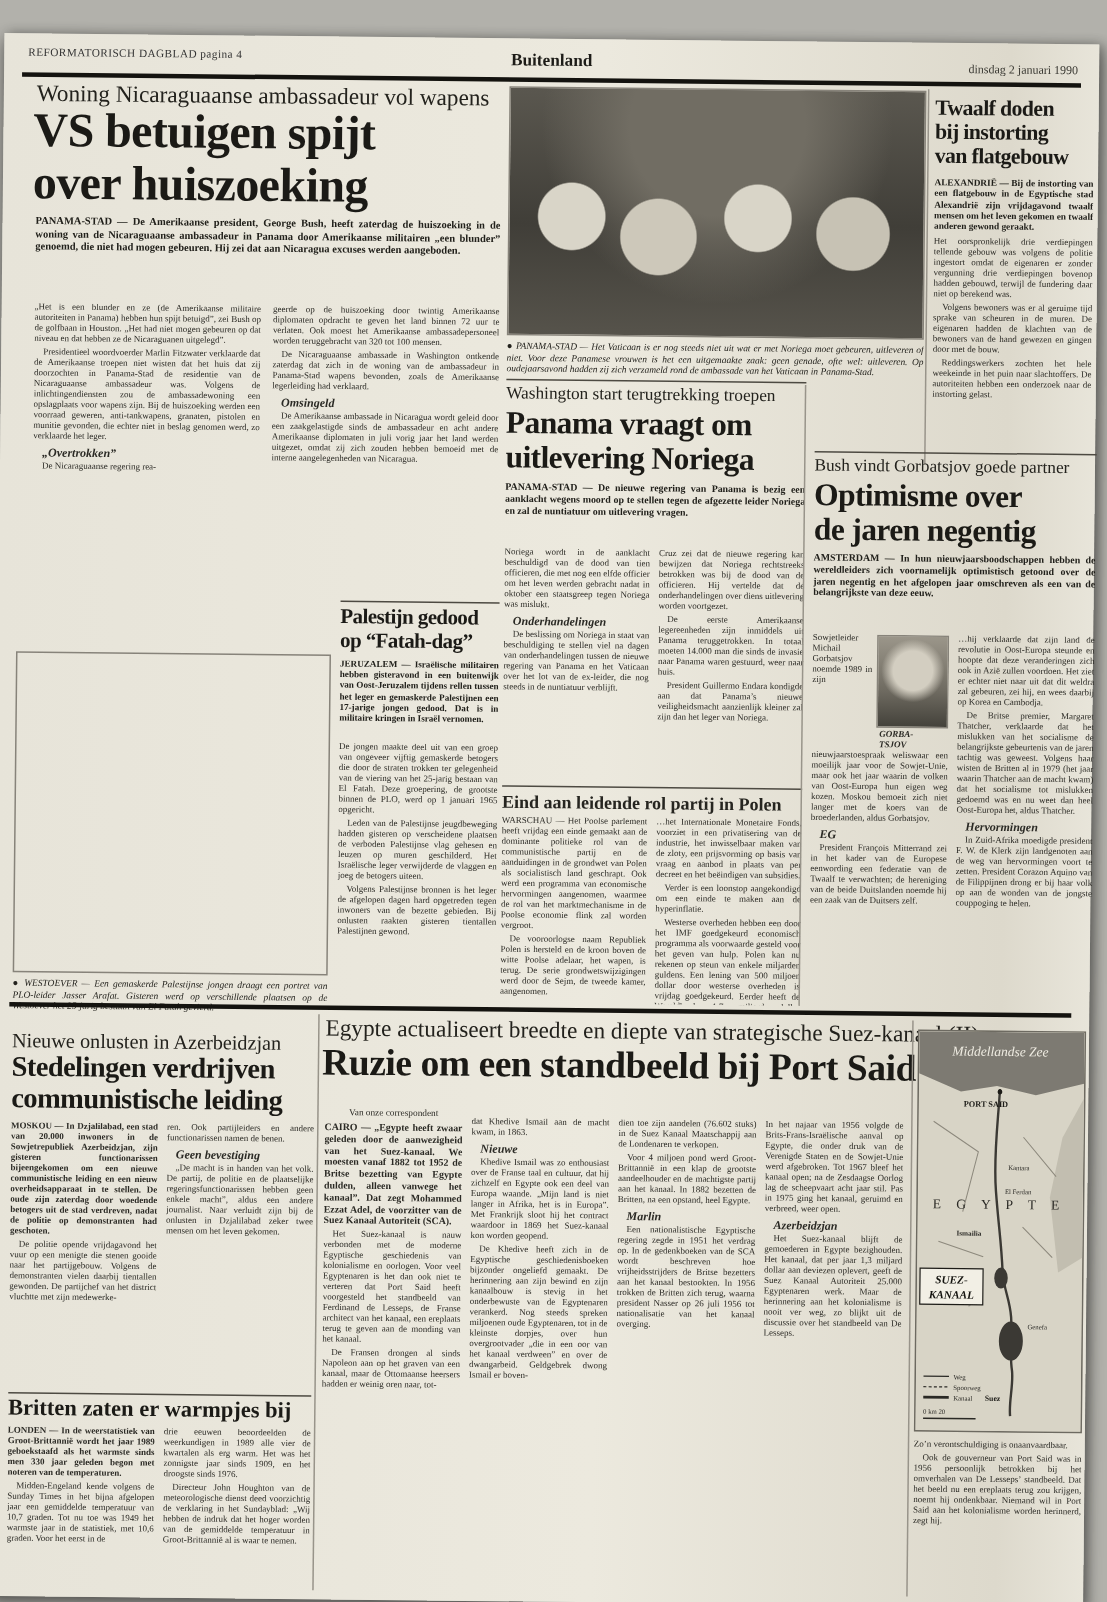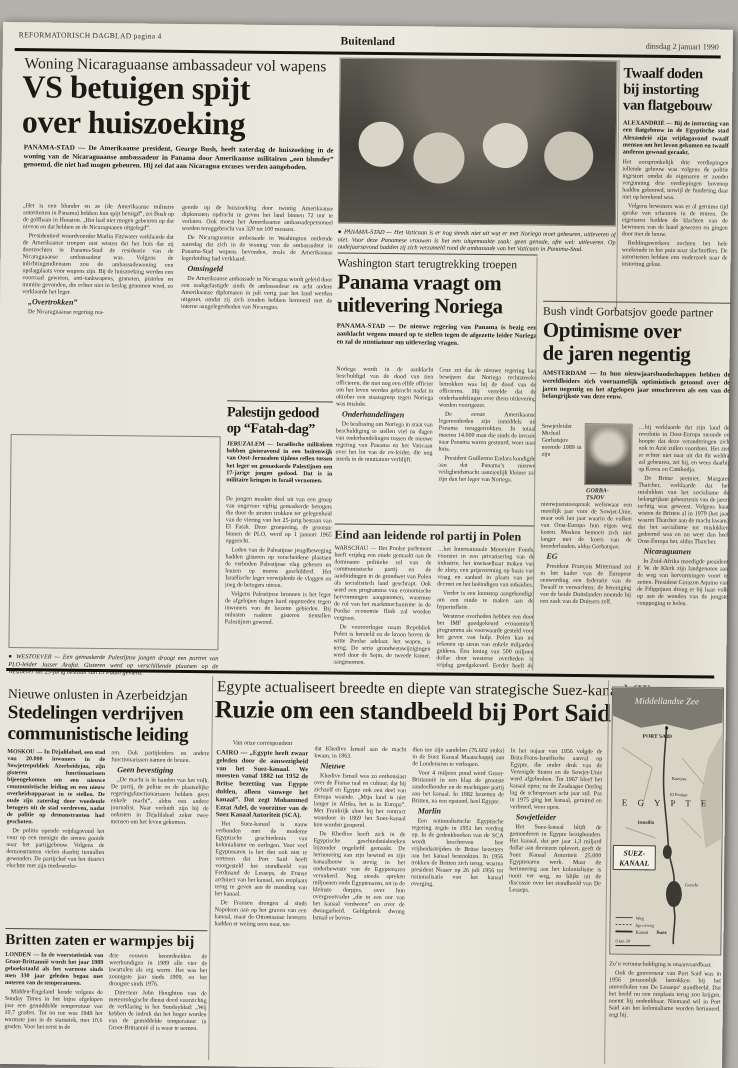--- a/index.html
+++ b/index.html
@@ -145,21 +145,21 @@
       <span class="photo-gorb"></span>
       <span class="gorb-cap">GORBA-
 TSJOV</span>
       <p class="noind">Sowjetleider Michail Gorbatsjov noemde 1989 in zijn nieuwjaarstoespraak weliswaar een moeilijk jaar voor de Sowjet-Unie, maar ook het jaar waarin de volken van Oost-Europa hun eigen weg kozen. Moskou bemoeit zich niet langer met de koers van de broederlanden, aldus Gorbatsjov.</p>
       <p class="sub">EG</p>
       <p>President François Mitterrand zei in het kader van de Europese eenwording een federatie van de Twaalf te verwachten; de hereniging van de beide Duitslanden noemde hij een zaak van de Duitsers zelf.</p>
     </div>
     <div class="b bodytxt" style="left:640px;top:395px;width:91px;height:248px;">
       <p class="noind">…hij verklaarde dat zijn land de revolutie in Oost-Europa steunde en hoopte dat deze veranderingen zich ook in Azië zullen voordoen. Het ziet er echter niet naar uit dat dit weldra zal gebeuren, zei hij, en wees daarbij op Korea en Cambodja.</p>
       <p>De Britse premier, Margaret Thatcher, verklaarde dat het mislukken van het socialisme de belangrijkste gebeurtenis van de jaren tachtig was geweest. Volgens haar wisten de Britten al in 1979 (het jaar waarin Thatcher aan de macht kwam) dat het socialisme tot mislukken gedoemd was en nu weet dan heel Oost-Europa het, aldus Thatcher.</p>
-      <p class="sub">Nicaraguanen</p>
+      <p class="sub">Hervormingen</p>
       <p>In Zuid-Afrika moedigde president F. W. de Klerk zijn landgenoten aan de weg van hervormingen voort te zetten. President Corazon Aquino van de Filippijnen drong er bij haar volk op aan de wonden van de jongste couppoging te helen.</p>
     </div>
   </div>
 
   <div class="b photo photo-west" style="left:12px;top:412px;width:210px;height:214px;"></div>
   <div class="b caption" style="left:12px;top:630px;width:210px;height:26px;">● WESTOEVER — Een gemaskerde Palestijnse jongen draagt een portret van PLO-leider Jasser Arafat. Gisteren werd op verschillende plaatsen op de Westoever het 25-jarig bestaan van El Fatah gevierd.</div>
 
   <div class="b">
     <div class="b hrule" style="left:228px;top:376px;width:106px;"></div>
     <div class="b hl hl-md" style="left:228px;top:380px;width:106px;">Palestijn gedood
@@ -220,21 +220,21 @@
       <p>De Khedive heeft zich in de Egyptische geschiedenisboeken bijzonder ongeliefd gemaakt. De herinnering aan zijn bewind en zijn kanaalbouw is stevig in het onderbewuste van de Egyptenaren verankerd. Nog steeds spreken miljoenen oude Egyptenaren, tot in de kleinste dorpjes, over hun overgrootvader „die in een oor van het kanaal verdween” en over de dwangarbeid. Geldgebrek dwong Ismail er boven-</p>
     </div>
     <div class="b bodytxt" style="left:417px;top:720px;width:92px;height:316px;">
       <p class="noind">dien toe zijn aandelen (76.602 stuks) in de Suez Kanaal Maatschappij aan de Londenaren te verkopen.</p>
       <p>Voor 4 miljoen pond werd Groot-Brittannië in een klap de grootste aandeelhouder en de machtigste partij aan het kanaal. In 1882 bezetten de Britten, na een opstand, heel Egypte.</p>
       <p class="sub">Marlin</p>
       <p>Een nationalistische Egyptische regering zegde in 1951 het verdrag op. In de gedenkboeken van de SCA wordt beschreven hoe vrijheidsstrijders de Britse bezetters aan het kanaal bestookten. In 1956 trokken de Britten zich terug, waarna president Nasser op 26 juli 1956 tot nationalisatie van het kanaal overging.</p>
     </div>
     <div class="b bodytxt" style="left:515px;top:720px;width:92px;height:316px;">
       <p class="noind">In het najaar van 1956 volgde de Brits-Frans-Israëlische aanval op Egypte, die onder druk van de Verenigde Staten en de Sowjet-Unie werd afgebroken. Tot 1967 bleef het kanaal open; na de Zesdaagse Oorlog lag de scheepvaart acht jaar stil. Pas in 1975 ging het kanaal, geruimd en verbreed, weer open.</p>
-      <p class="sub">Sowjetleider</p>
+      <p class="sub">Azerbeidzjan</p>
       <p>Het Suez-kanaal blijft de gemoederen in Egypte bezighouden. Het kanaal, dat per jaar 1,3 miljard dollar aan deviezen oplevert, geeft de Suez Kanaal Autoriteit 25.000 Egyptenaren werk. Maar de herinnering aan het kolonialisme is nooit ver weg, zo blijkt uit de discussie over het standbeeld van De Lesseps.</p>
     </div>
     <div class="b bodytxt" style="left:616px;top:932px;width:112px;height:104px;">
       <p class="noind">Zo’n verontschuldiging is onaanvaardbaar.</p>
       <p>Ook de gouverneur van Port Said was in 1956 persoonlijk betrokken bij het omverhalen van De Lesseps’ standbeeld. Dat het beeld nu een ereplaats terug zou krijgen, noemt hij ondenkbaar. Niemand wil in Port Said aan het kolonialisme worden herinnerd, zegt hij.</p>
     </div>
   </div>
 
   <div class="b vrule" style="left:612px;top:652px;height:384px;"></div>
 

